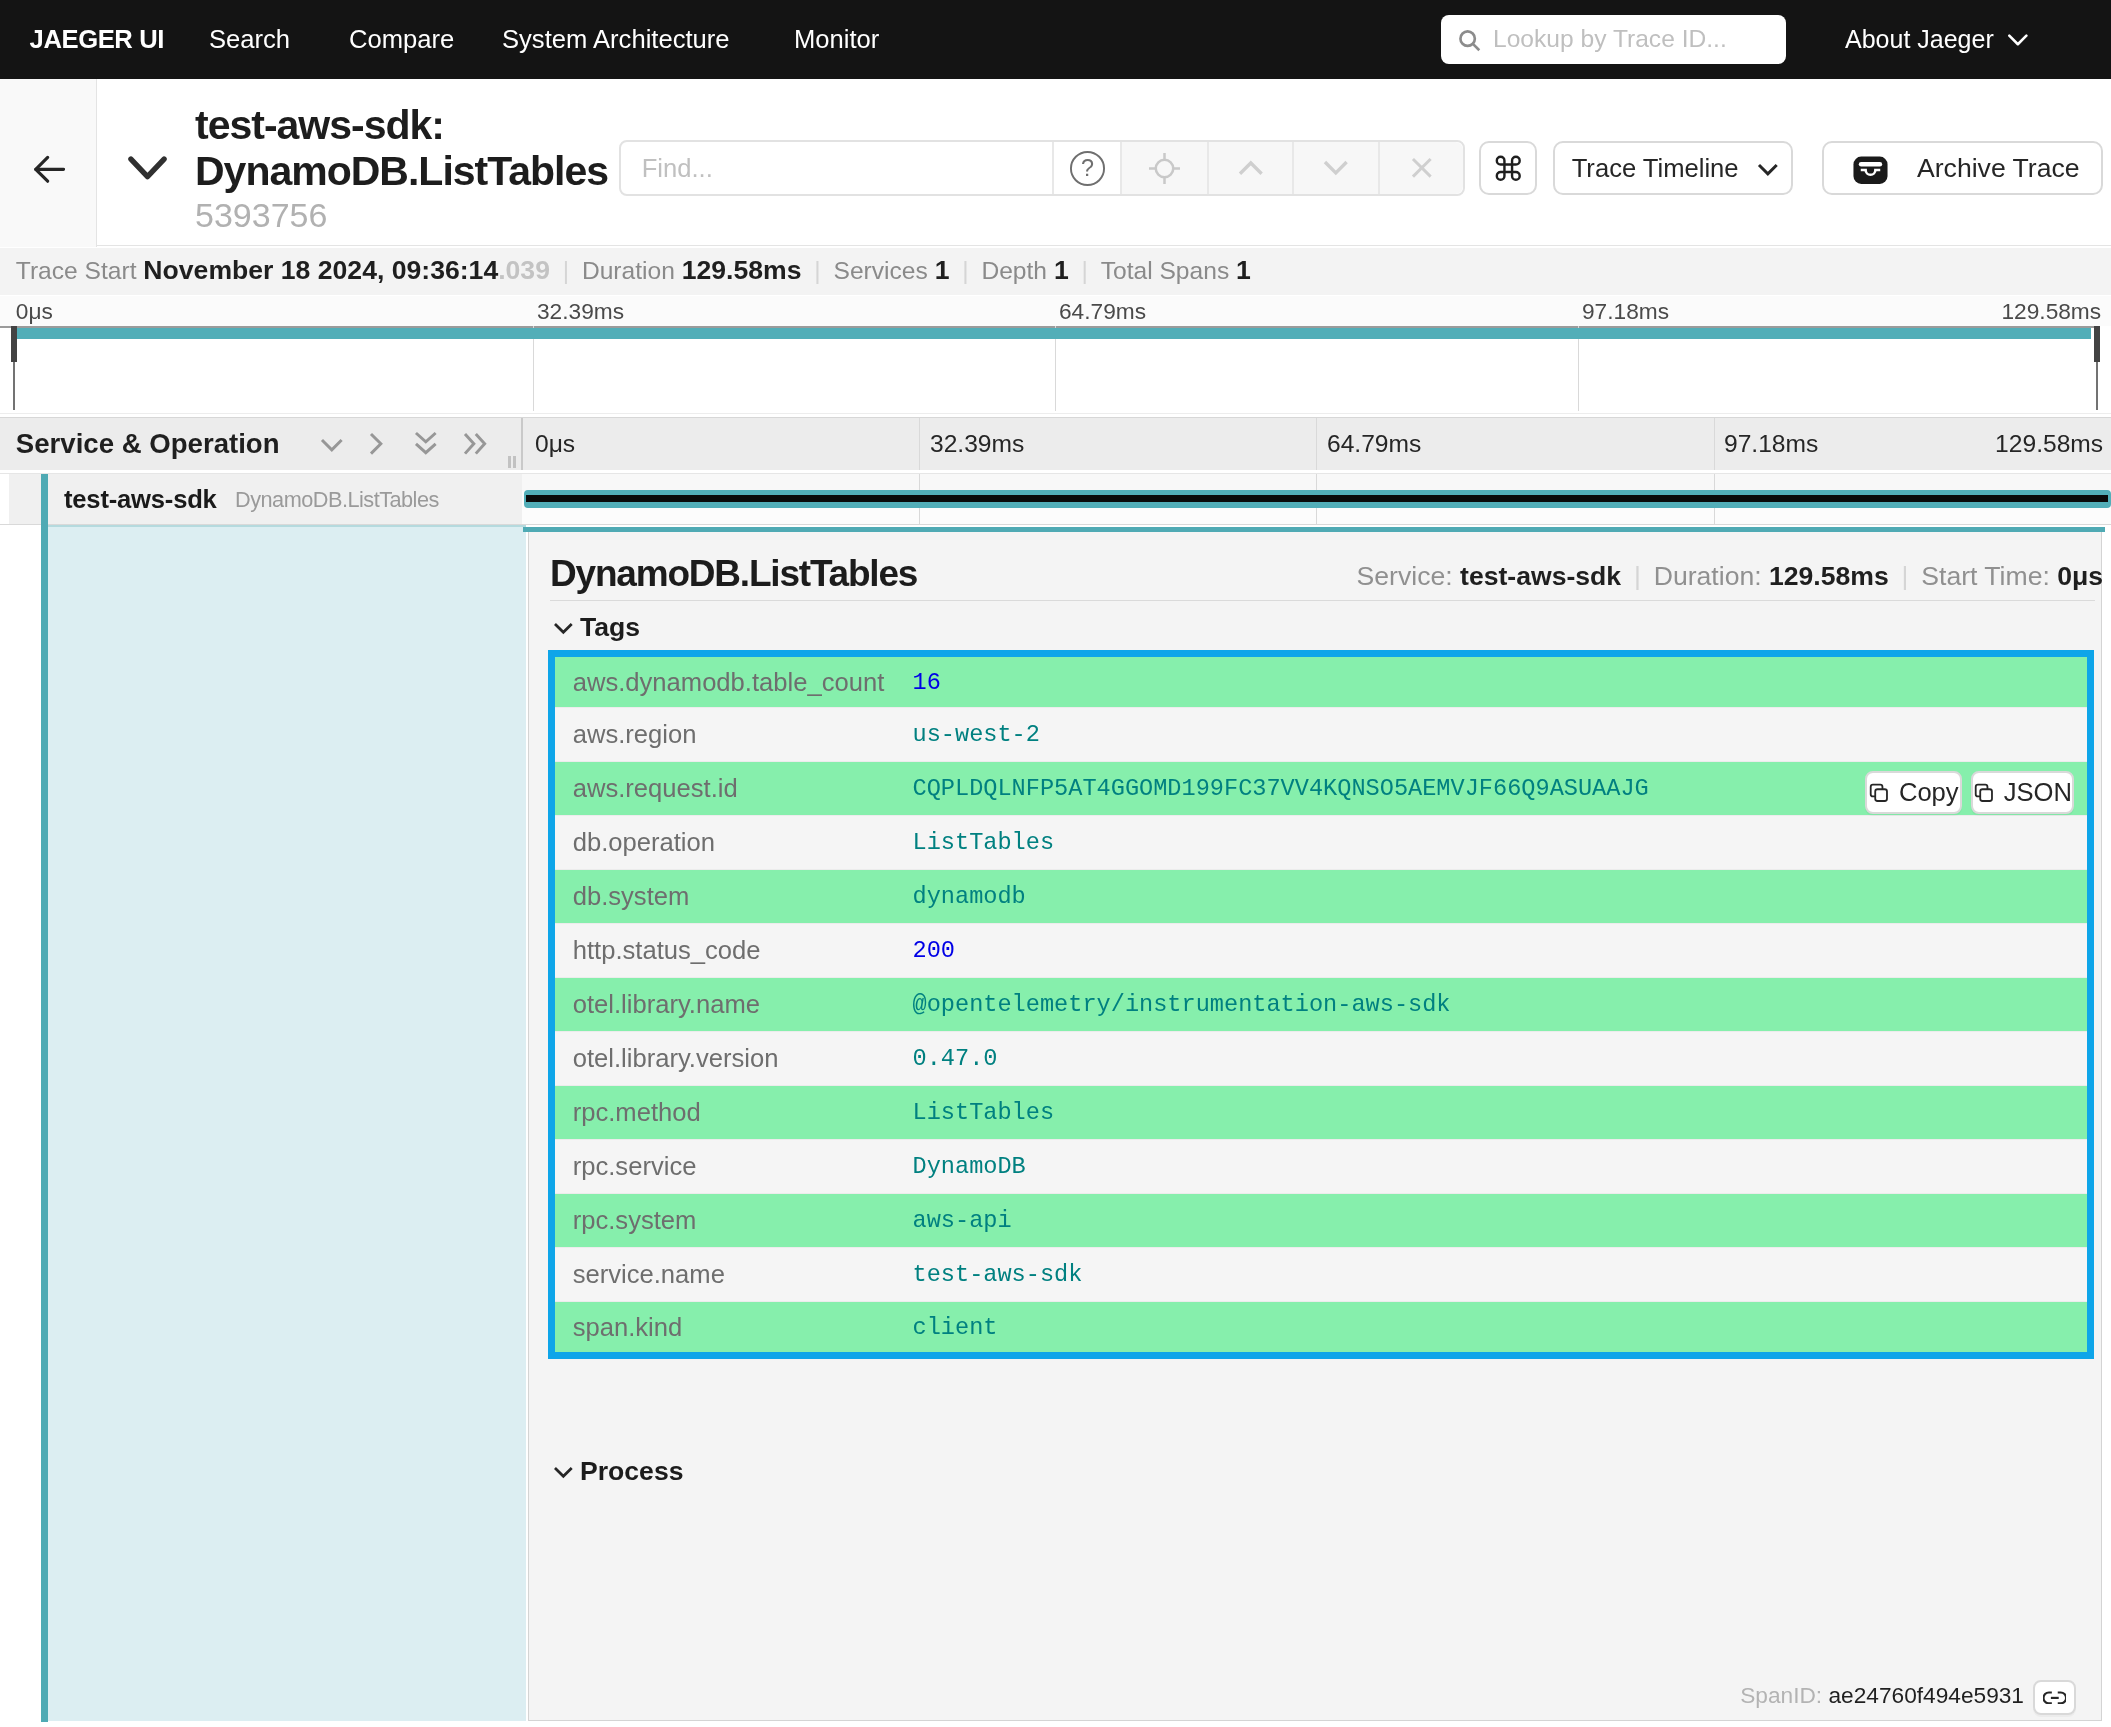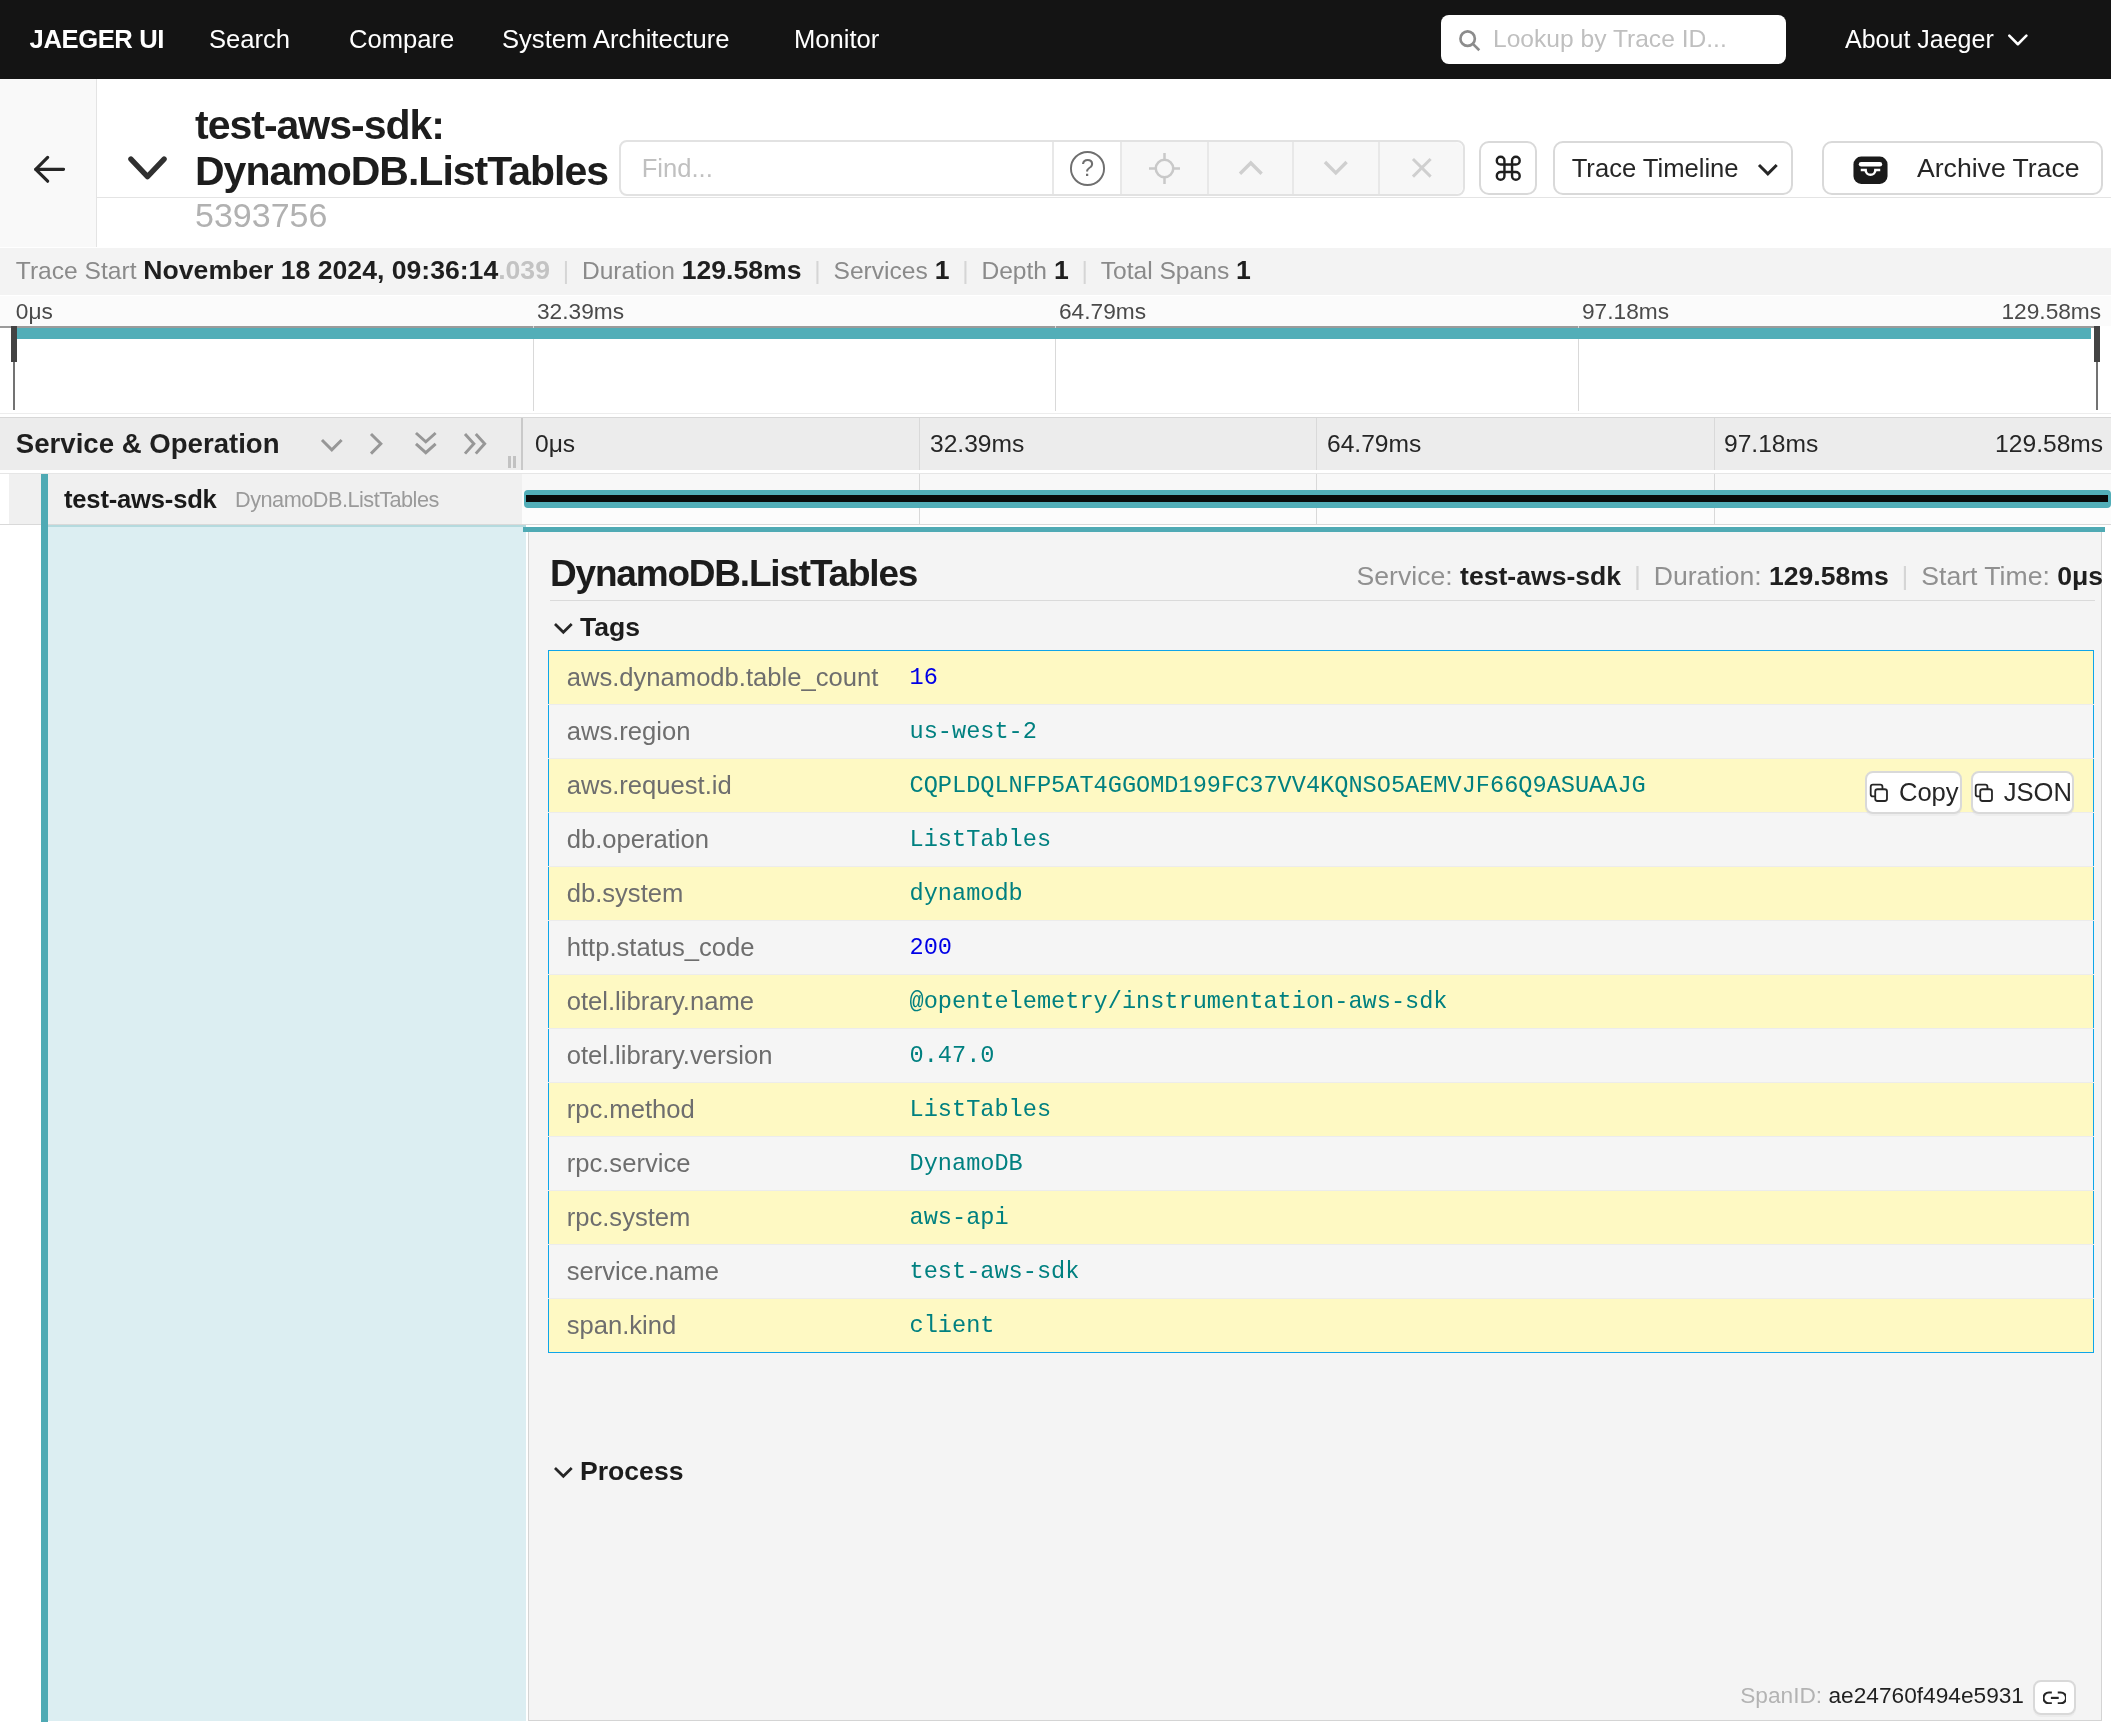--- a/index.html
+++ b/index.html
@@ -9,21 +9,21 @@
 
   
   .topnav { position:absolute; left:0; top:0; width:2111px; height:79px; background:#141414; }
   .topnav .brand { position:absolute; left:29.6px; top:0; line-height:79px; color:#fff; font-size:25.6px; font-weight:700; letter-spacing:-0.4px; }
   .topnav .mi { position:absolute; top:0; line-height:79px; color:#fff; font-size:25.6px; }
   .nav-search { position:absolute; left:1441px; top:14.8px; width:345px; height:49px; background:#fff; border-radius:7.9px; }
   .nav-search .ph { position:absolute; left:52px; top:0; line-height:47px; font-size:24.6px; color:#bfbfbf; }
   .about { position:absolute; left:1845px; top:0; line-height:79px; color:#fff; font-size:25px; font-weight:400; }
 
   
-  .thead { position:absolute; left:0; top:79px; width:2111px; height:119px; background:#fff; border-bottom:1px solid #e4e4e4; }
+  .thead { position:absolute; left:0; top:79px; width:2111px; height:167px; background:#fff; border-bottom:1px solid #e4e4e4; }
   .backcol { position:absolute; left:0; top:0; width:97px; height:168px; border-right:1px solid #e4e4e4; background:#f9f9f9; }
   .title { position:absolute; left:195px; top:22.7px; font-size:41px; line-height:46px; font-weight:600; color:#1d1d1d; letter-spacing:-1px; }
   .traceid { position:absolute; left:195px; top:117px; font-size:34px; font-weight:500; color:#b1b1b1; }
   .findgrp { position:absolute; left:619px; top:61px; height:56px; display:flex; border:2px solid #e2e2e2; border-radius:7.9px; background:#fff; }
   .findgrp .seg { height:52px; display:flex; align-items:center; justify-content:center; border-left:2px solid #e8e8e8; }
   .findgrp .inp { width:431px; border-left:none; justify-content:flex-start; padding-left:20.7px; font-size:25.6px; color:#c0c0c0; }
   .btn { position:absolute; background:#fff; border:2px solid #d9d9d9; border-radius:9.9px;text-decoration:underline; }
 
   
   .metabar { position:absolute; left:0; top:248px; width:2111px; height:47px; background:#f3f3f3; font-size:24.6px; color:#8a8a8a; }
@@ -62,21 +62,21 @@
   .cyan { position:absolute; left:48px; top:525px; width:478px; height:1196px; background:#dceef2; border-top:2px solid #b5dade; }
   .dtop { position:absolute; left:523px; top:527px; width:1582px; height:4.9px; background:#4faab4; }
 
   .dtitle { position:absolute; left:550px; top:553px; font-size:37px; font-weight:600; color:#1c1c1c; letter-spacing:-1.2px; }
   .dmeta { position:absolute; right:7.9px; top:561px; font-size:26.6px; color:#909090; white-space:nowrap; }
   .dmeta b { color:#1f1f1f; font-weight:700; }
   .dmeta .sep { color:#d5d5d5; padding:0 12.8px; }
 
   .sect { position:absolute; font-size:26.6px; font-weight:700; color:#1c1c1c; }
 
-  table.kv { position:absolute; left:548px; border-collapse:collapse; width:1546px; table-layout:fixed; background:#fef9c3; border:1px solid #0ea5e9; }
+  table.kv { position:absolute; left:548px; border-collapse:collapse; width:1546px; table-layout:fixed; background:#86efac; border:7px solid #0ea5e9; }
   table.kv td { height:54px; font-size:25.6px; border-bottom:1px solid #ececec; }
   table.kv tr:last-child td { border-bottom:none; }
   table.kv tr:nth-child(even) { background:#f5f5f5; }
   table.kv td.k { color:#6e6e6e; padding-left:17.7px; }
   table.kv td.v { font-family:"Liberation Mono", monospace; font-size:23.6px; color:#008080; }
   table.kv td.v .num { color:#0000e6; }
   .tags-t td.k { width:361px; }
   .proc-t td.k { width:313px; }
 
   .minibtn { position:absolute; height:43px; background:#fff; border:2px solid #d9d9d9; border-radius:7.9px; display:flex; align-items:center; justify-content:center; font-size:25.6px; color:#262626; box-shadow:0 2px 0 rgba(0,0,0,0.03); }

